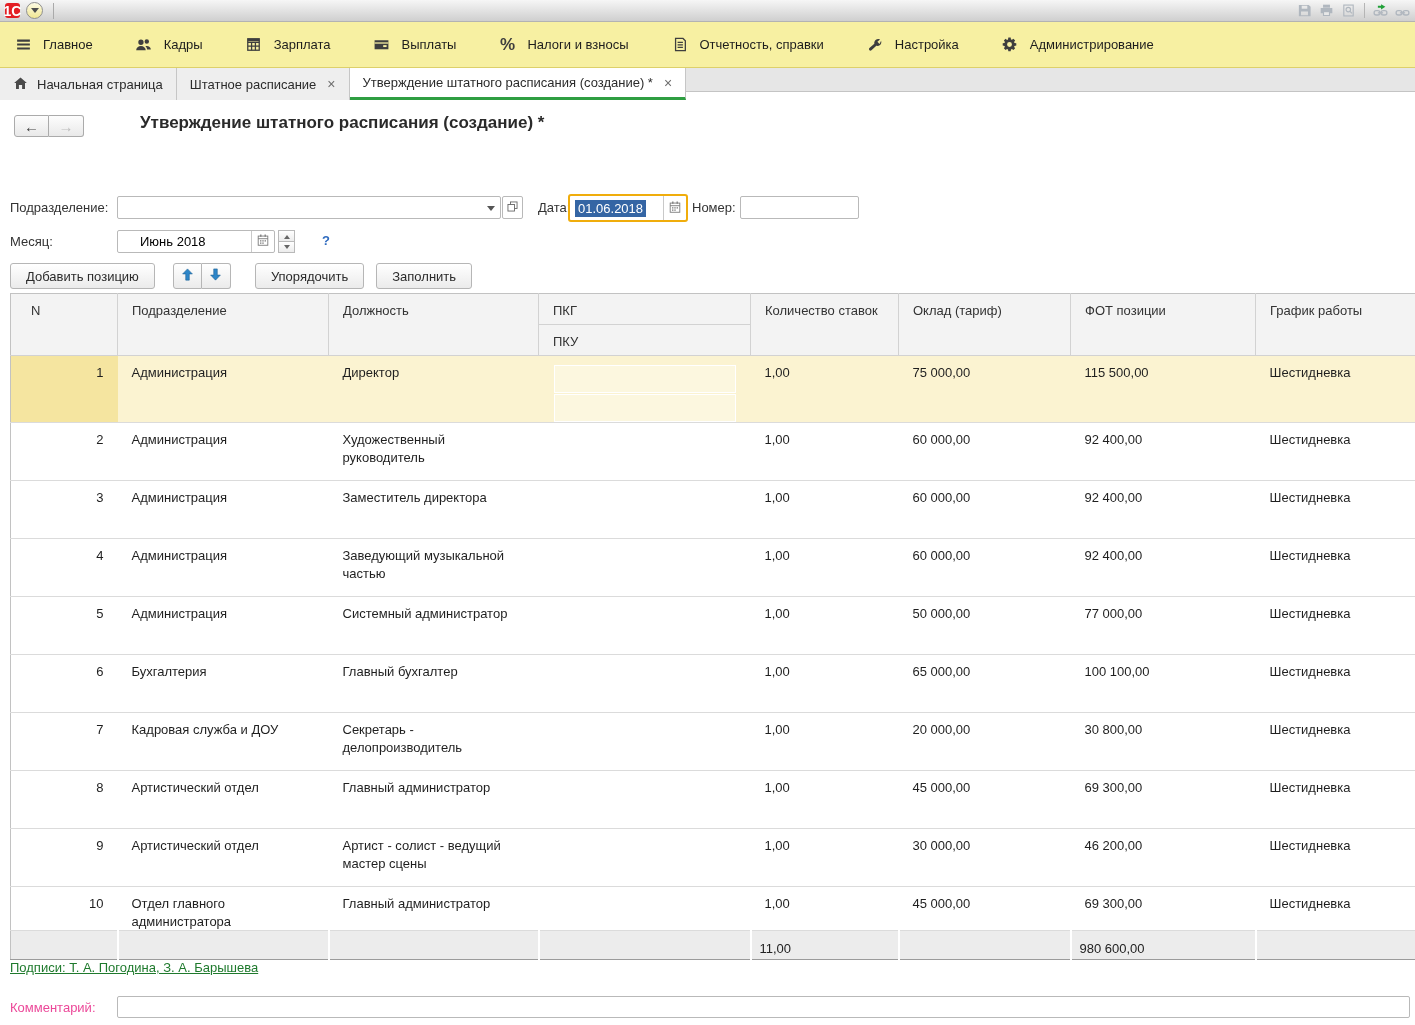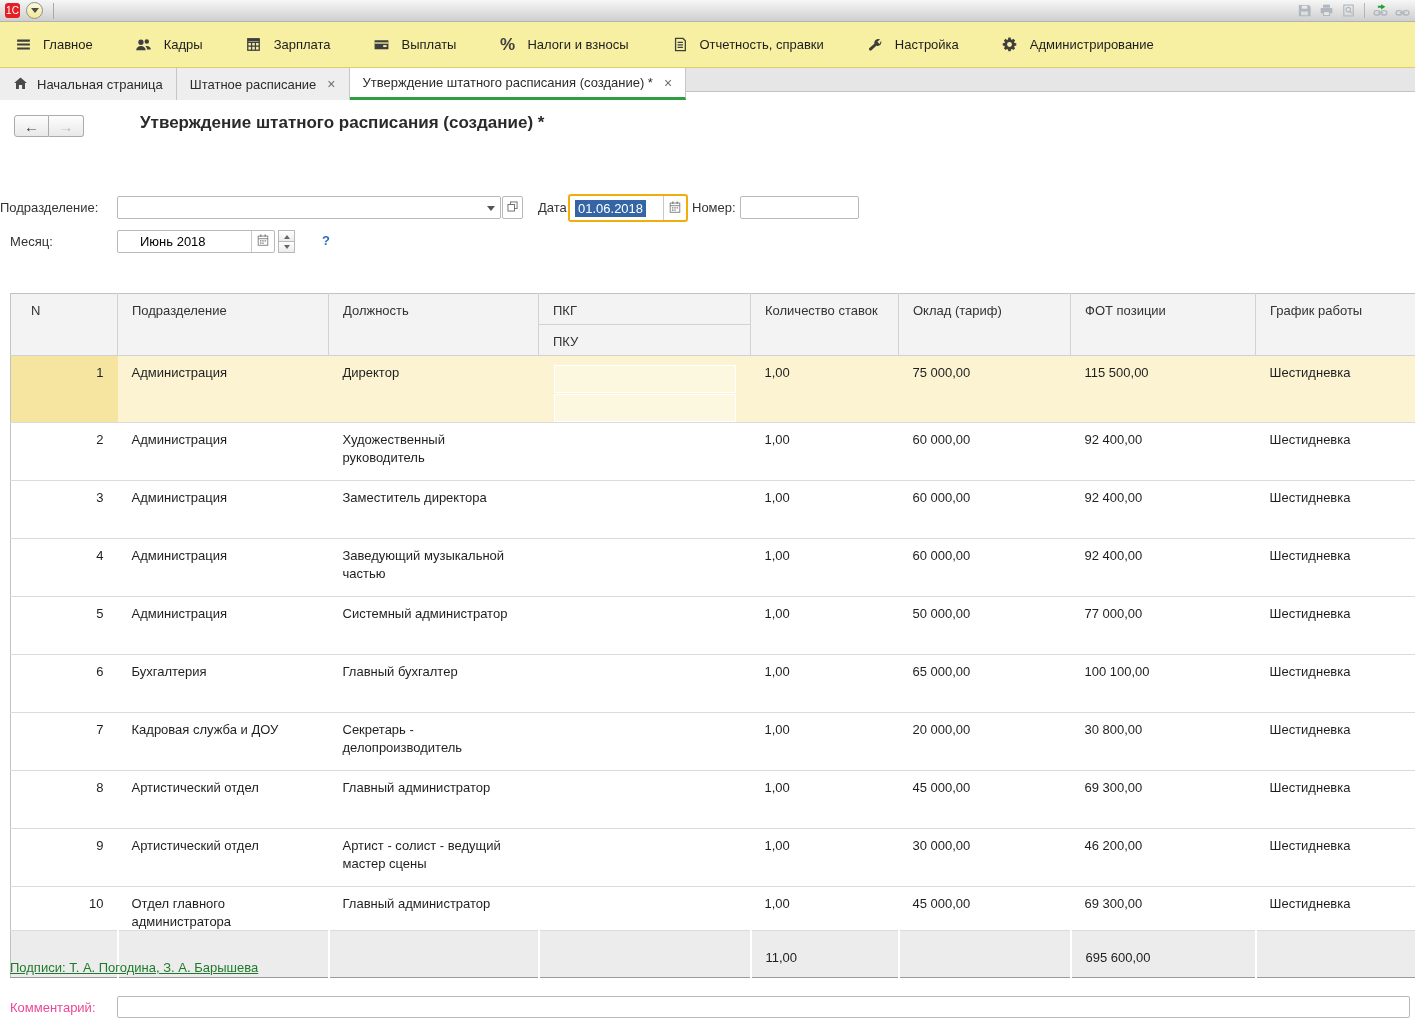--- a/index.html
+++ b/index.html
@@ -4,21 +4,21 @@
 <style>
   html,body{margin:0;padding:0;background:#fff;}
   #app{position:relative;width:1415px;height:1025px;overflow:hidden;
        font-family:"Liberation Sans",sans-serif;font-size:13px;color:#222;background:#fff;}
 
   
   .titlebar{position:absolute;left:0;top:0;width:100%;height:22px;
     background:linear-gradient(#f6f6f6,#cfcfcf);border-bottom:1px solid #b3b3b3;
     display:flex;align-items:center;box-sizing:border-box;}
   .logo{width:15px;height:15px;margin:0 6px 0 5px;background:#e31e24;border-radius:3px;
-    color:#fff;font-size:10px;font-weight:normal;display:flex;align-items:center;justify-content:center;}
+    color:#fff;font-size:14px;font-weight:bold;display:flex;align-items:center;justify-content:center;}
   .sysmenu{width:15px;height:15px;border:1px solid #8f8f8f;border-radius:50%;
     background:linear-gradient(#fdfbe4,#f1e692);display:flex;align-items:center;justify-content:center;margin-right:8px;}
   .sysmenu:after{content:"";border:4px solid transparent;border-top:5px solid #4d4d4d;margin-top:4px;}
   .tb-sep{width:1px;height:16px;background:#aaa;margin:0 10px 0 2px;}
   .tb-title{font-size:12px;color:#111;}
   .tb-icons{position:absolute;right:4px;top:2px;display:flex;align-items:center;gap:5px;}
   .tb-ic{width:17px;height:17px;color:#b0b7bf;display:flex;align-items:center;justify-content:center;}
   .tb-ic svg{width:15px;height:15px;}
   .tb-div{width:1px;height:15px;background:#b5b5b5;margin:0 2px;}
 
@@ -101,21 +101,21 @@
   .grid tbody tr{height:58px;}
   .grid tbody tr:last-child{height:42px;}
   td.c-n,th.c-n{text-align:right;padding-right:22px;}
   td.c-num,th.c-num{text-align:left;padding-right:14px;}
   th.h-left{text-align:left;padding-right:8px;}
   tr.selected td{background:#fbf3d1;}
   tr.selected td.c-n{background:#f5e5a0;}
   td.c-pkg{padding:0;}
   .pkg-sub{display:none;}
   tr.selected .pkg-sub{display:block;height:26px;background:#fcf7df;border:1px solid #ffffff;margin:1px 1px 0 1px;}
-  .grid tfoot td{background:#ececec;height:47px;padding:6px 14px 0;border-top:1px solid #c6c6c6;
+  .grid tfoot td{background:#ececec;height:29px;padding:6px 8px 0;border-top:1px solid #c6c6c6;
     border-bottom:1px solid #9b9b9b;box-sizing:border-box;}
   .grid tfoot td + td{border-left:2px solid #ffffff;}
 
   
   .sig-link{position:absolute;left:10px;top:960px;color:#1f7a2d;text-decoration:underline;cursor:pointer;}
   .comment-label{position:absolute;left:10px;top:1000px;color:#ec4899;}
   .comment-input{position:absolute;left:117px;top:996px;width:1293px;height:22px;border:1px solid #b9b9b9;
     border-radius:2px;box-sizing:border-box;font:13px "Liberation Sans",sans-serif;padding:0 6px;outline:none;}
 </style>
 </head>
@@ -266,21 +266,21 @@
   </div>
     </div>
 
   <div class="navbtns">
     <div class="navbtn back">←</div>
     <div class="navbtn fwd">→</div>
   </div>
   <div class="page-title">Утверждение штатного расписания (создание) *</div>
 
 
-  <div class="flabel" style="left:0;top:200px;">Подразделение:</div>
+  <div class="flabel" style="left:10px;top:200px;">Подразделение:</div>
   <div class="field" style="left:117px;top:196px;width:384px;">
     <input value="" style="">
     <div class="combo-dd"></div>
   </div>
   <div class="side-btn" style="left:502px;top:196px;">
     <span><svg viewBox="0 0 16 16">
           <g fill="#fff" stroke="currentColor" stroke-width="1.1">
             <rect x="5.6" y="2.4" width="8" height="8"></rect>
             <rect x="2.4" y="5.6" width="8" height="8"></rect>
           </g>
@@ -320,20 +320,35 @@
             <path fill="currentColor" d="M4.8 1.6h1.4v2.6H4.8zM9.8 1.6h1.4v2.6H9.8zM4.6 8.2h1.6v1.4H4.6zM7.2 8.2h1.6v1.4H7.2zM9.8 8.2h1.6v1.4H9.8zM4.6 10.8h1.6v1.4H4.6zM7.2 10.8h1.6v1.4H7.2z"></path>
           </svg></span>
     </div>
   </div>
   <div class="spinner" style="left:278px;top:230px;">
     <div class="spin up"></div>
     <div class="spin dn"></div>
   </div>
   <div class="help-link" style="left:322px;top:233px;">?</div>
 
+  <div class="tblbar">
+    <button class="btn" style="height:26px;">Добавить позицию</button>
+    <div class="icon-btn first" style="margin-left:18px;">
+      <span><svg viewBox="0 0 16 16">
+            <path fill="#2e86c8" stroke="#1b5e93" stroke-width="0.6" d="M8 2l5.2 5.4H9.9v6.6H6.1V7.4H2.8z"></path>
+          </svg></span>
+    </div>
+    <div class="icon-btn last">
+      <span><svg viewBox="0 0 16 16">
+            <path fill="#2e86c8" stroke="#1b5e93" stroke-width="0.6" d="M8 14L2.8 8.6h3.3V2h3.8v6.6h3.3z"></path>
+          </svg></span>
+    </div>
+    <button class="btn" style="height:26px;margin-left:24px;">Упорядочить</button>
+    <button class="btn" style="height:26px;margin-left:12px;">Заполнить</button>
+  </div>
 
   <div class="grid-wrap">
     <table class="grid">
       <colgroup>
         <col style="width:107px">
           <col style="width:211px">
           <col style="width:210px">
           <col style="width:212px">
         <col style="width:148px">
           <col style="width:172px">
@@ -461,21 +476,21 @@
   </tr>
         </tbody>
       <tfoot>
         <tr>
           <td></td>
           <td></td>
           <td></td>
           <td></td>
           <td class="c-num">11,00</td>
           <td></td>
-          <td class="c-num">695 600,00</td>
+          <td class="c-num">980 600,00</td>
           <td></td>
         </tr>
       </tfoot>
     </table>
   </div>
 
   <a class="sig-link">Подписи: Т. А. Погодина, З. А. Барышева</a>
   <div class="comment-label">Комментарий:</div>
   <input class="comment-input" style="">
 

